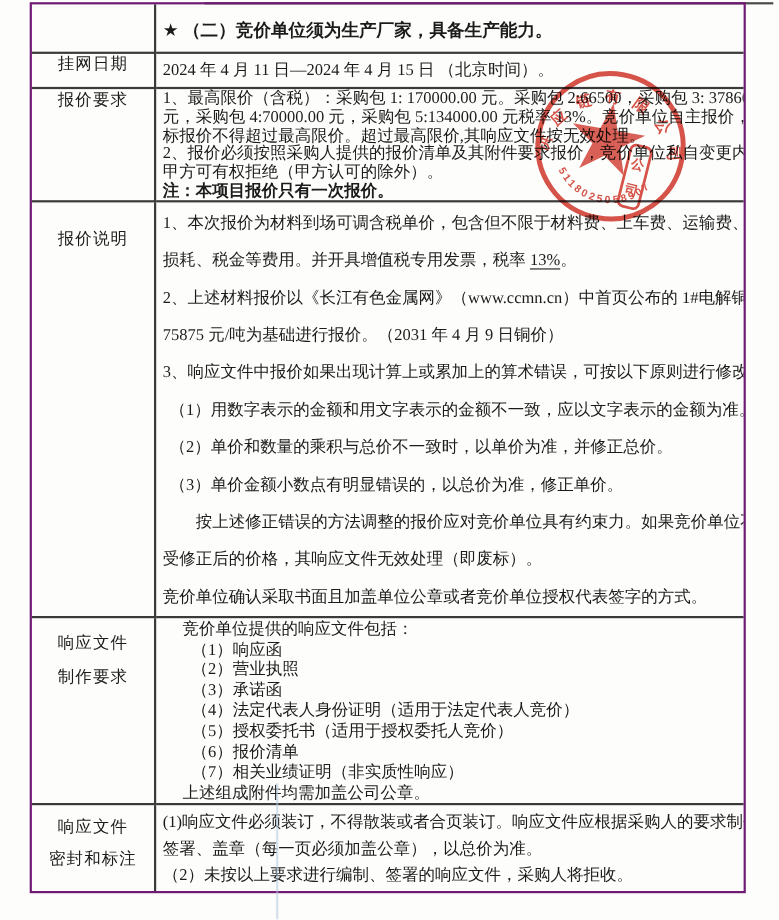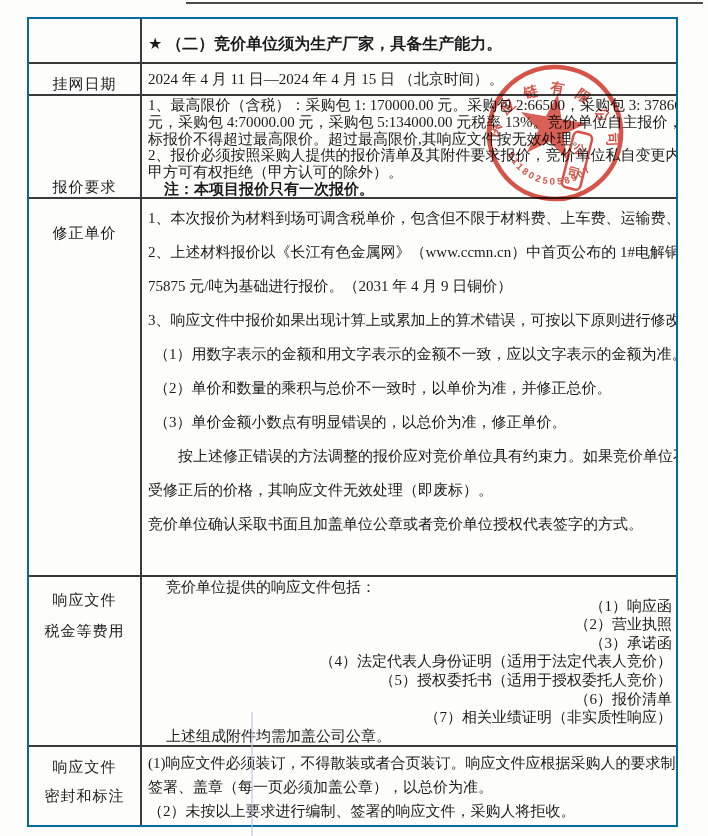--- a/index.html
+++ b/index.html
@@ -13,56 +13,56 @@
   }
   .top-rule {
     position:absolute; left:186px; top:2px; width:517px; height:2px;
     background:#4a4a4a;
   }
   .scan-line {
     position:absolute; left:251px; top:712px; width:2px; height:124px;
     background:#b7c6de; opacity:.55; pointer-events:none;
   }
   .doc-table {
-    position:absolute; left:27px; top:17px; width:651px; height:810px;
-    border:2px solid #0369a1;
+    position:absolute; left:27px; top:2px; width:651px; height:810px;
+    border:2px solid #701a75;
     display:grid;
     grid-template-columns:113px 1fr;
     grid-template-rows:45px 32px 103px 378px 170px auto;
     background:transparent;
   }
   .cell { overflow:hidden; }
   .lbl {
     border-right:2px solid #3a3a3a;
     display:flex; flex-direction:column; align-items:center;
     font-size:15px; letter-spacing:1px; line-height:20px;
     text-align:center;
   }
-  .lbl.vcenter { justify-content:flex-end; }
+  .lbl.vcenter { justify-content:flex-start; }
   .bline { border-bottom:2px solid #3a3a3a; }
   .cnt { padding-left:6px; padding-right:4px; font-size:15px; }
   .cnt p { margin:0; white-space:nowrap; }
 
   
   .r1 { padding-top:14px; font-weight:bold; font-size:16px; line-height:22px; }
   .r1 .star { display:inline-block; margin-right:4px; font-weight:normal; }
   
   .r2 { display:flex; align-items:center; line-height:18px;font-family:Liberation Serif, serif; }
   
   .r3 { padding-top:1px; line-height:16.8px; }
-  .r3 .note { font-weight:bold;margin-left:16px; }
+  .r3 .note { font-weight:bold; }
   
   .r4 { padding-top:2px; line-height:34px; }
   .r4 .item { padding-left:6px; }
   .r4 .indent { padding-left:30px; }
   .lbl-r4 { padding-top:24px; }
   .u { text-decoration:underline; text-underline-offset:3px; }
   
   .r5 { padding-top:1px; line-height:18.6px;padding-left:24px; }
-  .r5 .item { padding-left:8px;text-align:right; }
+  .r5 .item { padding-left:8px; }
   .lbl-r5 { padding-top:13px; }
   .lbl-r5 .lline { margin-bottom:11px; }
   
   .r6 { padding-top:4px; line-height:24px; }
   .lbl-r6 { padding-top:10px; }
   .lbl-r6 .lline { margin-bottom:9px; }
 
   .stamp {
     position:absolute; left:475px; top:51px; width:164px; height:164px;
     opacity:.88; mix-blend-mode:multiply; pointer-events:none;
@@ -93,38 +93,39 @@
   <div class="cell cnt bline r3">
     <p>1、最高限价（含税）：采购包 1: 170000.00 元。采购包 2:66500，采购包 3: 37866.30</p>
     <p>元，采购包 4:70000.00 元，采购包 5:134000.00 元税率 13%。竞价单位自主报价，投</p>
     <p>标报价不得超过最高限价。超过最高限价,其响应文件按无效处理。</p>
     <p>2、报价必须按照采购人提供的报价清单及其附件要求报价，竞价单位私自变更内容，</p>
     <p>甲方可有权拒绝（甲方认可的除外）。</p>
     <p class="note">注：本项目报价只有一次报价。</p>
   </div>
 
   <div class="cell lbl lbl-r4 bline">
-    <div class="lline">修正单价</div>
+    <div class="lline">报价说明</div>
   </div>
   <div class="cell cnt bline r4">
     <p>1、本次报价为材料到场可调含税单价，包含但不限于材料费、上车费、运输费、运输</p>
+    <p><span>损耗、税金等费用。并开具增值税专用发票，税率 </span><span class="u">13%</span><span>。</span></p>
     <p>2、上述材料报价以《长江有色金属网》（www.ccmn.cn）中首页公布的 1#电解铜价格</p>
     <p>75875 元/吨为基础进行报价。（2031 年 4 月 9 日铜价）</p>
     <p>3、响应文件中报价如果出现计算上或累加上的算术错误，可按以下原则进行修改：</p>
     <p class="item">（1）用数字表示的金额和用文字表示的金额不一致，应以文字表示的金额为准。</p>
     <p class="item">（2）单价和数量的乘积与总价不一致时，以单价为准，并修正总价。</p>
     <p class="item">（3）单价金额小数点有明显错误的，以总价为准，修正单价。</p>
     <p class="indent">按上述修正错误的方法调整的报价应对竞价单位具有约束力。如果竞价单位不接</p>
     <p>受修正后的价格，其响应文件无效处理（即废标）。</p>
     <p>竞价单位确认采取书面且加盖单位公章或者竞价单位授权代表签字的方式。</p>
   </div>
 
   <div class="cell lbl lbl-r5 bline">
     <div class="lline">响应文件</div>
-    <div class="lline">税金等费用</div>
+    <div class="lline">制作要求</div>
   </div>
   <div class="cell cnt bline r5">
     <p>竞价单位提供的响应文件包括：</p>
     <p class="item">（1）响应函</p>
     <p class="item">（2）营业执照</p>
     <p class="item">（3）承诺函</p>
     <p class="item">（4）法定代表人身份证明（适用于法定代表人竞价）</p>
     <p class="item">（5）授权委托书（适用于授权委托人竞价）</p>
     <p class="item">（6）报价清单</p>
     <p class="item">（7）相关业绩证明（非实质性响应）</p>

